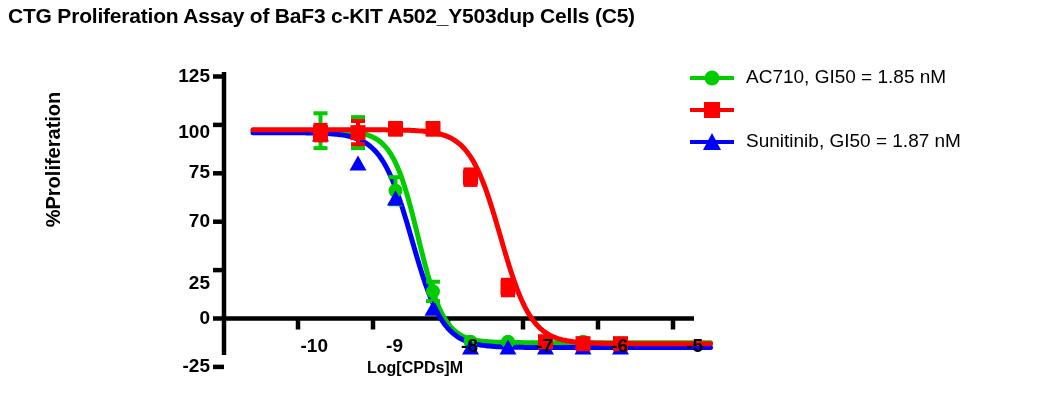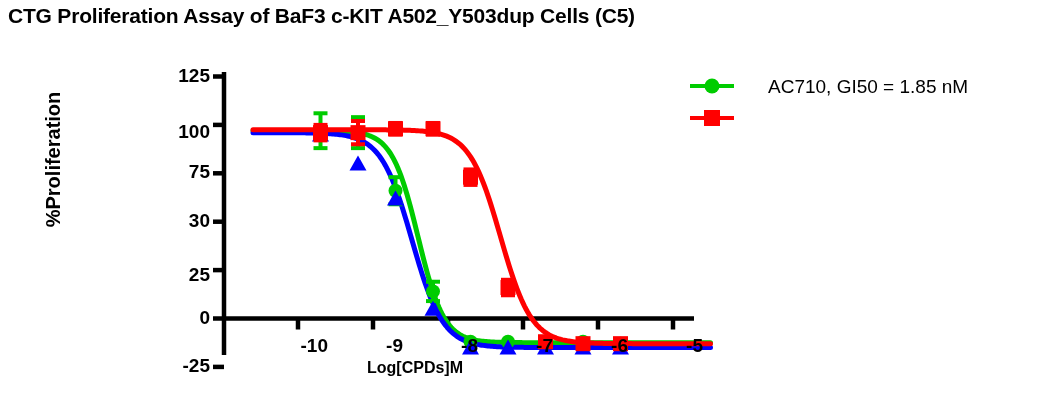--- a/index.html
+++ b/index.html
@@ -36,23 +36,22 @@
     top: 0;
   }
   #legend {
     position: absolute;
     left: 688px;
     top: 66px;
     width: 370px;
   }
   .legend-row {
     display: flex;
-    align-items: flex-end;
+    align-items: flex-start;
     height: 32px;
-    gap: 22px;
   }
   .legend-key {
     width: 48px;
     height: 24px;
     flex: 0 0 48px;
     position: relative;
   }
   .legend-label {
     font-size: 19px;
     white-space: nowrap;
@@ -179,22 +178,22 @@
       <rect x="613" y="336.168" width="15" height="15" fill="#ff0000"></rect>
     </svg>
 
   <div id="y-axis-label">%Proliferation</div>
   <div id="x-axis-label">Log[CPDs]M</div>
 
   <div id="tick-labels">
       <div class="tick-text ytick" style="left: 150px; top: 64.5px;">125</div>
       <div class="tick-text ytick" style="left: 150px; top: 112.9px; margin-top: 8px;">100</div>
       <div class="tick-text ytick" style="left: 150px; top: 161.3px;">75</div>
-      <div class="tick-text ytick" style="left: 150px; top: 209.7px;">30</div>
-      <div class="tick-text ytick" style="left: 150px; top: 264px;">25</div>
+      <div class="tick-text ytick" style="left: 150px; top: 209.7px;">70</div>
+      <div class="tick-text ytick" style="left: 150px; top: 272px;">25</div>
       <div class="tick-text ytick" style="left: 150px; top: 306.5px;">0</div>
       <div class="tick-text ytick" style="left: 150px; top: 354.9px;">-25</div>
       <div class="tick-text xtick" style="left: 268px; top: 334.5px;">-10</div>
       <div class="tick-text xtick" style="left: 343px; top: 334.5px;">-9</div>
       <div class="tick-text xtick" style="left: 418px; top: 334.5px;">-8</div>
       <div class="tick-text xtick" style="left: 493px; top: 334.5px;">-7</div>
       <div class="tick-text xtick" style="left: 568px; top: 334.5px;">-6</div>
       <div class="tick-text xtick" style="left: 643px; top: 334.5px;">-5</div>
     </div>
 
@@ -205,15 +204,22 @@
             <circle cx="24" cy="12" r="7.5" fill="#00cc00"></circle>
           </svg></span>
       <span class="legend-label">AC710, GI50 = 1.85 nM</span>
     </div>
     <div class="legend-row">
       <span class="legend-key"><svg width="48" height="24">
             <line x1="2" y1="12" x2="46" y2="12" stroke="#ff0000" stroke-width="4"></line>
             <rect x="16" y="4" width="16" height="16" fill="#ff0000"></rect>
           </svg></span>
     </div>
+    <div class="legend-row">
+      <span class="legend-key"><svg width="48" height="24">
+            <line x1="2" y1="12" x2="46" y2="12" stroke="#0000ff" stroke-width="4"></line>
+            <polygon points="24,3 15,20 33,20" fill="#0000ff"></polygon>
+          </svg></span>
+      <span class="legend-label">Sunitinib, GI50 = 1.87 nM</span>
+    </div>
   </div>
 
 </div>
 
 </body></html>

